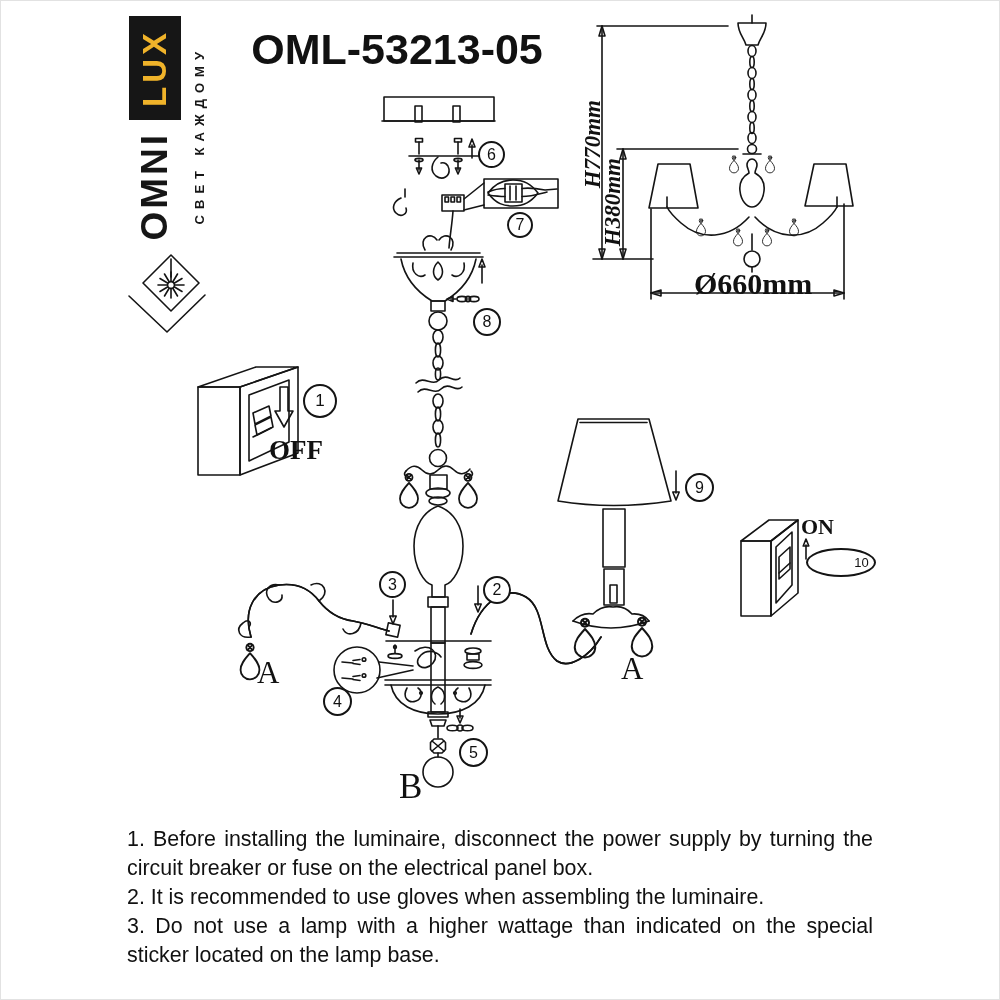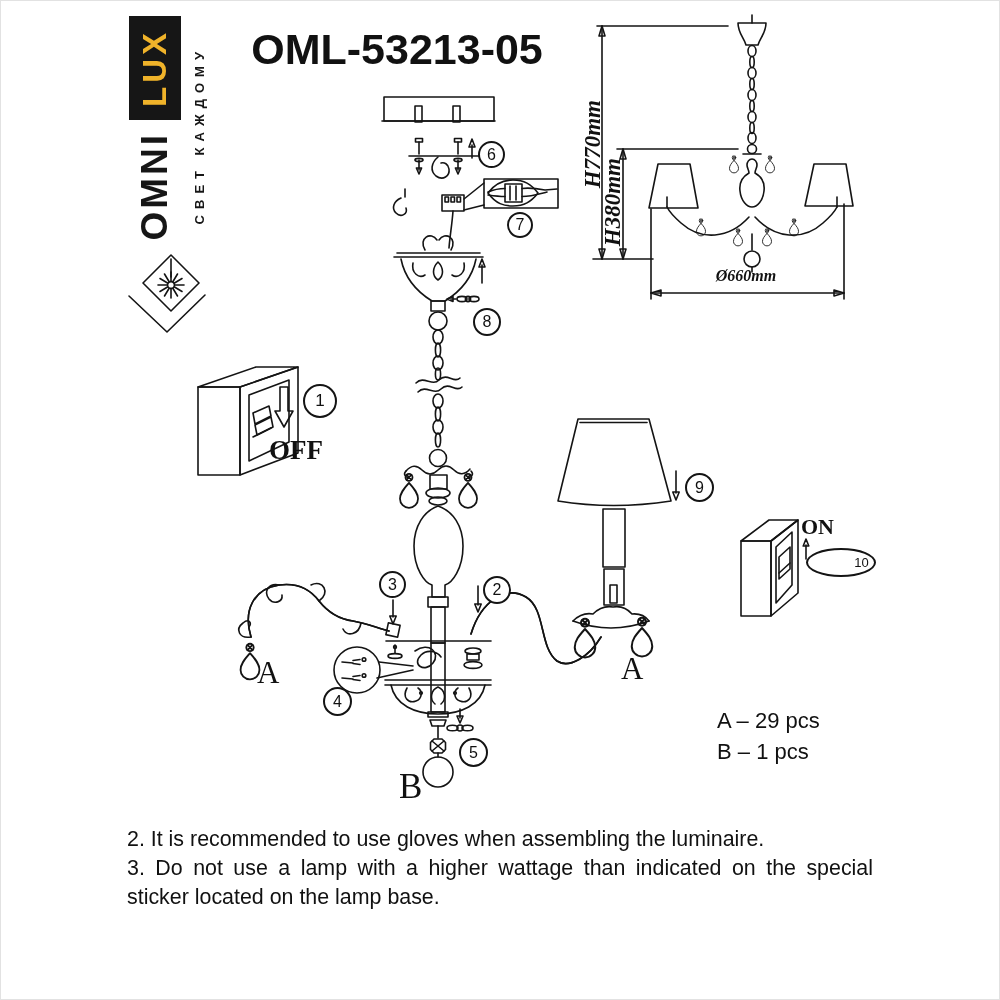--- a/index.html
+++ b/index.html
@@ -13,21 +13,21 @@
   .lux-box{position:absolute;left:128px;top:15px;width:52px;height:104px;background:#161616;}
   .lux-box .vtext{color:#F0B32A;font-weight:700;font-size:33px;letter-spacing:4px;}
   .omni .vtext{color:#161616;font-weight:700;font-size:37px;letter-spacing:3px;}
   .tagline .vtext{color:#161616;font-weight:700;font-size:13px;letter-spacing:6px;}
   .title{position:absolute;left:196px;top:24px;width:400px;text-align:center;
          font-size:43px;font-weight:700;letter-spacing:0px;}
   .callout{position:absolute;border:2.4px solid #141414;border-radius:50%;background:#fff;
            display:flex;align-items:center;justify-content:center;font-size:16px;color:#111;}
   .dimlabel{font-family:"Liberation Serif",serif;font-style:italic;font-weight:600;font-size:23px;}
   .dia{position:absolute;left:693px;top:266px;width:104px;text-align:center;
-       font-family:"Liberation Serif",serif;font-style:italic;font-weight:600;font-size:16px;}
+       font-family:"Liberation Serif",serif;font-weight:600;font-size:30px;}
   .switchlabel{position:absolute;font-weight:700;font-family:Liberation Serif, serif;}
   .partlabel{position:absolute;font-family:"Liberation Serif",serif;font-size:31px;}
   .qty{position:absolute;left:716px;top:704px;font-size:22px;line-height:31px;}
   .instructions{position:absolute;left:126px;top:824px;width:746px;font-size:21.4px;line-height:29px;}
   .instructions p{margin:0;text-align:justify;}
 </style>
 </head>
 <body>
 
 <div class="page">
@@ -355,34 +355,31 @@
   </div>
   <div class="dia">Ø660mm</div>
 
   <div class="switchlabel" style="left:268px;top:434px;font-size:27px;">OFF</div>
   <div class="switchlabel" style="left:800px;top:513px;font-size:22px;">ON</div>
 
   <div class="partlabel" style="left:256px;top:654px;">A</div>
   <div class="partlabel" style="left:620px;top:650px;">A</div>
   <div class="partlabel" style="left:398px;top:766px;font-size:35px;">B</div>
 
-  <div class="qty">
-    <div>A – 29 pcs</div>
-    <div>B – 1 pcs</div>
-  </div>
 
   <div class="callout" style="left:302px;top:383px;width:30px;height:30px;font-size:17px;">1</div>
   <div class="callout" style="left:482px;top:575px;width:24px;height:24px;">2</div>
   <div class="callout" style="left:378px;top:570px;width:23px;height:23px;">3</div>
   <div class="callout" style="left:322px;top:686px;width:25px;height:25px;">4</div>
   <div class="callout" style="left:458px;top:737px;width:25px;height:25px;">5</div>
   <div class="callout" style="left:477px;top:140px;width:23px;height:23px;">6</div>
   <div class="callout" style="left:506px;top:211px;width:22px;height:22px;">7</div>
   <div class="callout" style="left:472px;top:307px;width:24px;height:24px;">8</div>
   <div class="callout" style="left:684px;top:472px;width:25px;height:25px;">9</div>
   <div class="callout" style="left:805px;top:547px;width:25px;height:25px;font-size:13px;padding-left:41px;">10</div>
 
   <div class="instructions">
+    <p>1. Before installing the luminaire, disconnect the power supply by turning the circuit breaker or fuse on the electrical panel box.</p>
     <p>2. It is recommended to use gloves when assembling the luminaire.</p>
     <p>3. Do not use a lamp with a higher wattage than indicated on the special sticker located on the lamp base.</p>
   </div>
 
 </div>
 
 </body></html>

